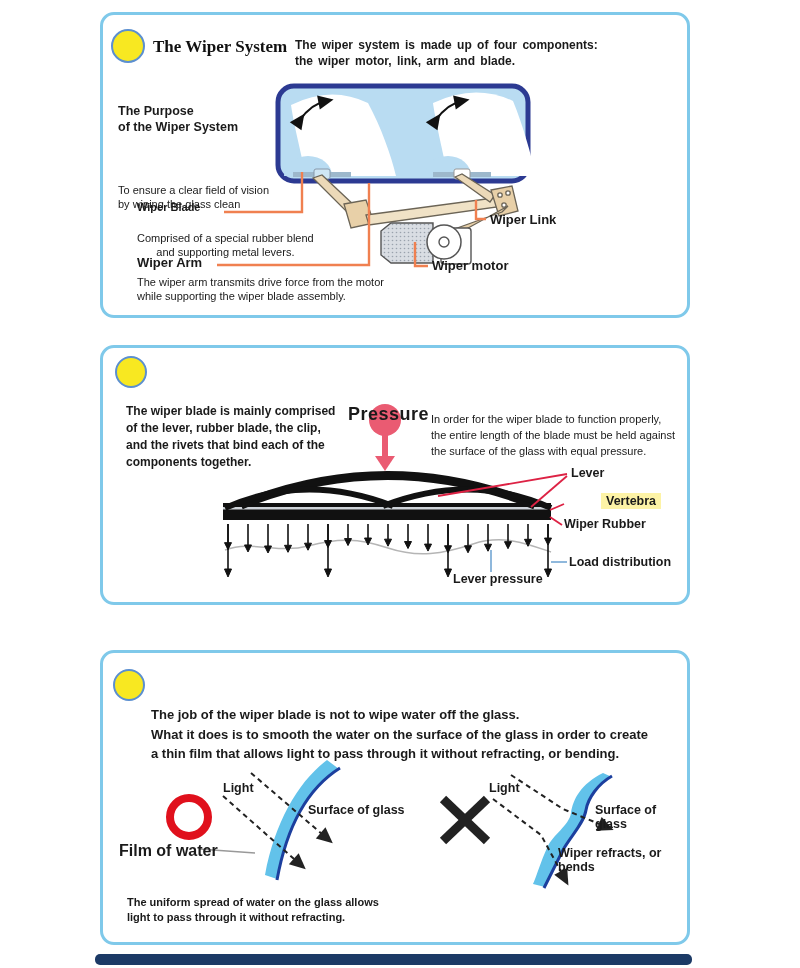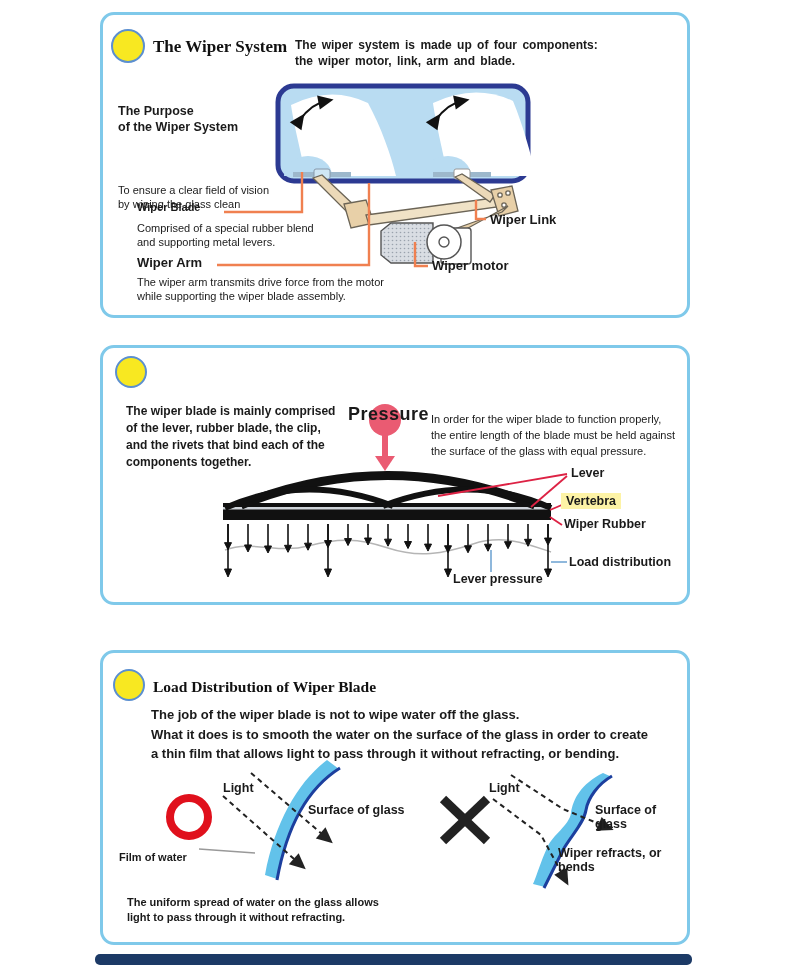--- a/index.html
+++ b/index.html
@@ -6,21 +6,21 @@
   #page{position:relative;width:800px;height:968px;background:#ffffff;overflow:hidden;
         font-family:"Liberation Sans",sans-serif;color:#1a1a1a;}
   .panel{position:absolute;left:100px;width:590px;background:#ffffff;
          border:3px solid #7fc9ea;border-radius:14px;box-sizing:border-box;}
   .abs{position:absolute;white-space:pre-line;}
   .ycirc{position:absolute;border-radius:50%;background:#f8e821;border:2px solid #5b8fd0;box-sizing:border-box;}
   .ptitle{font-family:"Liberation Serif",serif;font-weight:bold;color:#111;}
   .b{font-weight:bold;}
   .sb{font-weight:600;}
   svg{position:absolute;left:0;top:0;}
-  .hl{background:#fdf3a6;padding:1px 5px;}
+  .hl{background:#fdf3a6;padding:1px 5px;margin-left:40px;}
   #bottom-bar{position:absolute;left:95px;top:954px;width:597px;height:11px;
               background:#1c3a66;border-radius:5px;}
 </style>
 </head>
 <body>
 
 <div id="page">
 
   <div class="panel" style="top:12px;height:306px;">
     <div class="ycirc" style="left:8px;top:14px;width:34px;height:34px;"></div>
@@ -77,21 +77,21 @@
 
       <g fill="none" stroke="#f08050" stroke-width="2.4">
         <polyline points="121,197 199,197 199,157"></polyline>
         <polyline points="114,250 266,250 266,168"></polyline>
         <polyline points="373,185 373,204 383,204"></polyline>
         <polyline points="312,227 312,251 325,251"></polyline>
       </g>
     </svg>
 
     <div class="abs b" style="left:34px;top:186px;font-size:11px;">Wiper Blade</div>
-    <div class="abs" style="left:34px;top:206px;font-size:11px;line-height:14px;">Comprised of a special rubber blend
+    <div class="abs" style="left:34px;top:216px;font-size:11px;line-height:14px;text-align:center;">Comprised of a special rubber blend
 and supporting metal levers.</div>
     <div class="abs b" style="left:34px;top:240px;font-size:13px;">Wiper Arm</div>
     <div class="abs" style="left:34px;top:260px;font-size:11px;line-height:14px;">The wiper arm transmits drive force from the motor
 while supporting the wiper blade assembly.</div>
     <div class="abs b" style="left:387px;top:197px;font-size:13px;">Wiper Link</div>
     <div class="abs b" style="left:329px;top:243px;font-size:13px;">Wiper motor</div>
   </div>
 
   <div class="panel" style="top:345px;height:260px;">
     <div class="ycirc" style="left:12px;top:8px;width:32px;height:32px;"></div>
@@ -176,21 +176,20 @@
     <div class="abs sb" style="left:245px;top:56px;font-size:18px;letter-spacing:0.5px;z-index:3;">Pressure</div>
     <div class="abs sb" style="left:468px;top:118px;font-size:12.5px;">Lever</div>
     <div class="abs sb hl" style="left:458px;top:145px;font-size:12.5px;">Vertebra</div>
     <div class="abs sb" style="left:461px;top:169px;font-size:12.5px;">Wiper Rubber</div>
     <div class="abs sb" style="left:466px;top:207px;font-size:12.5px;">Load distribution</div>
     <div class="abs sb" style="left:350px;top:224px;font-size:12.5px;">Lever pressure</div>
   </div>
 
   <div class="panel" style="top:650px;height:295px;">
     <div class="ycirc" style="left:10px;top:16px;width:32px;height:32px;"></div>
-    <div class="abs ptitle" style="left:50px;top:25px;font-size:15.5px;">Load Distribution of Wiper Blade</div>
     <div class="abs sb" style="left:48px;top:52px;font-size:13px;line-height:19.5px;">The job of the wiper blade is not to wipe water off the glass.
 What it  does is to smooth the water on the surface of the glass in order to create
 a  thin film that allows light to pass through it without refracting, or bending.</div>
 
     <svg width="590" height="295" viewBox="0 0 590 295">
       <defs>
         <marker id="ah3" markerWidth="9" markerHeight="9" refX="6" refY="4.5" orient="auto">
           <path d="M0.5,0.8 L8.5,4.5 L0.5,8.2 Z" fill="#222"></path>
         </marker>
       </defs>
@@ -216,21 +215,21 @@
         <path d="M 441,235 C 449,219 455,207 460,197 C 468,183 481,170 483,157 C 485,145 495,131 509,123" fill="none" stroke="#1c3f9e" stroke-width="3"></path>
       </g>
       <g fill="none" stroke="#222" stroke-width="2" stroke-dasharray="5,4">
         <path d="M 408,122 L 460,156 L 506,175" marker-end="url(#ah3)"></path>
         <path d="M 390,146 L 438,182 L 463,228" marker-end="url(#ah3)"></path>
       </g>
     </svg>
 
     <div class="abs sb" style="left:120px;top:128px;font-size:12.5px;">Light</div>
     <div class="abs sb" style="left:205px;top:150px;font-size:12.5px;">Surface of glass</div>
-    <div class="abs sb" style="left:16px;top:198px;font-size:11px;">Film of water</div>
+    <div class="abs sb" style="left:16px;top:189px;font-size:16px;">Film of water</div>
     <div class="abs sb" style="left:24px;top:242px;font-size:11px;line-height:15px;">The uniform spread of water on the glass allows
 light to pass through it   without refracting.</div>
     <div class="abs sb" style="left:386px;top:128px;font-size:12.5px;">Light</div>
     <div class="abs sb" style="left:492px;top:150px;font-size:12.5px;">Surface of glass</div>
     <div class="abs sb" style="left:455px;top:193px;font-size:12.5px;">Wiper refracts, or bends</div>
   </div>
 
   <div id="bottom-bar"></div>
 </div>
 

